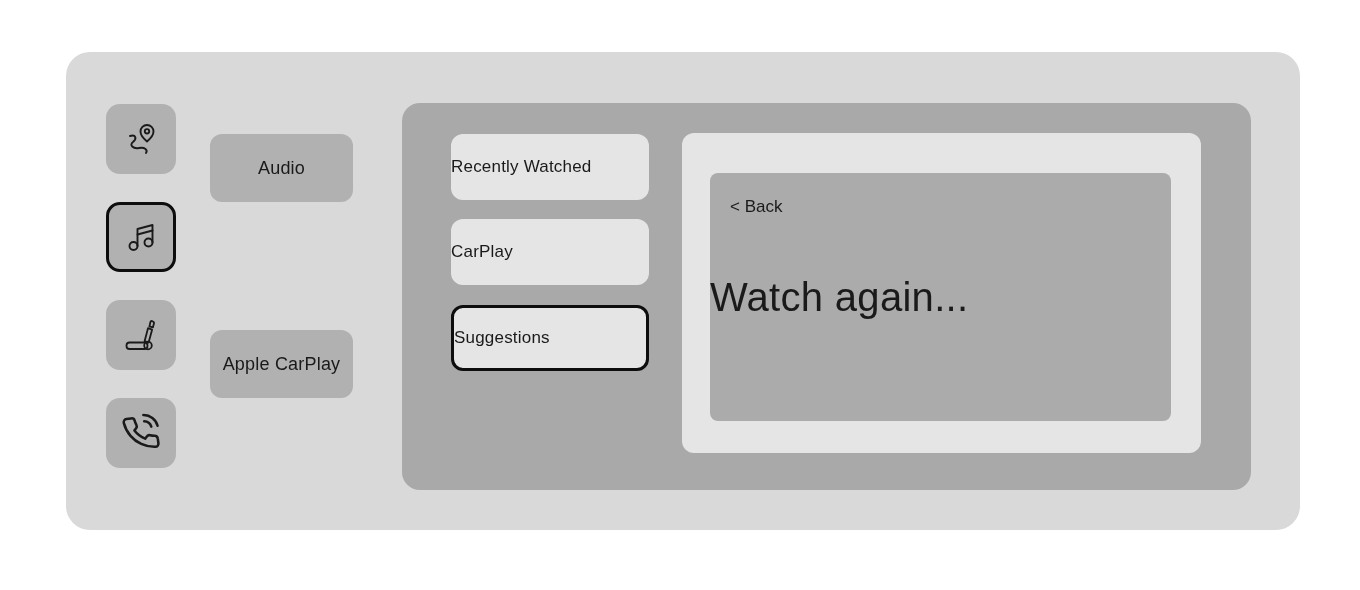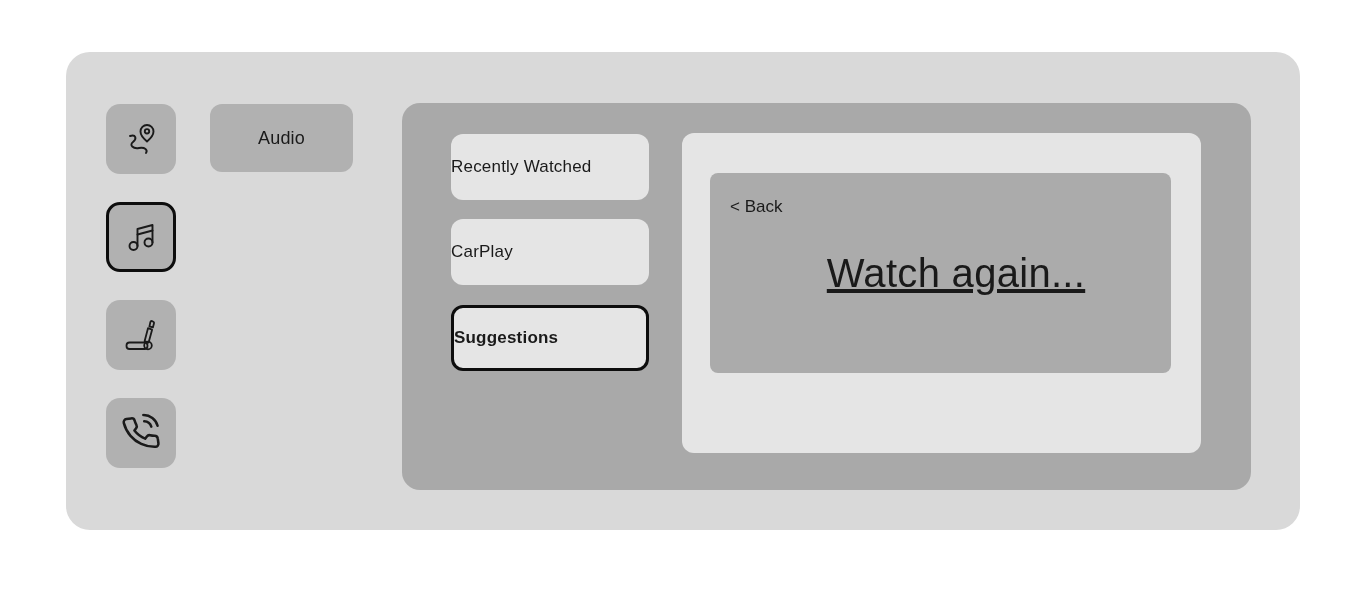--- a/index.html
+++ b/index.html
@@ -31,66 +31,66 @@
   .menu-btn {
     position: absolute;
     left: 144px;
     width: 143px; height: 68px;
     background: #b1b1b1;
     border-radius: 12px;
     display: flex; align-items: center; justify-content: center;
     font-size: 18px;
     letter-spacing: 0.2px;
     cursor: pointer;
+    margin-top: 30px;
   }
   .menu-btn.selected { border: 3px solid #0d0d0d; font-weight: bold; }
   .panel {
     position: absolute;
     left: 336px; top: 51px;
     width: 849px; height: 387px;
     background: #a9a9a9;
     border-radius: 18px;
   }
   .sub-btn {
     position: absolute;
     left: 49px;
     width: 198px; height: 66px;
     background: #e5e5e5;
     border-radius: 12px;
     display: flex; align-items: center; justify-content: flex-start;
     font-size: 17px;
     letter-spacing: 0.2px;
     cursor: pointer;
   }
-  .sub-btn.selected { border: 3px solid #0d0d0d; font-weight: bold; }
+  .sub-btn.selected { border: 3px solid #0d0d0d; font-weight: normal; }
   .content-panel {
     position: absolute;
     left: 280px; top: 30px;
     width: 519px; height: 320px;
     background: #e5e5e5;
     border-radius: 12px;
   }
   .content-inner {
     position: absolute;
     left: 28px; top: 40px;
-    width: 461px; height: 200px;
+    width: 461px; height: 248px;
     background: #ababab;
     border-radius: 8px;
-    display: flex; align-items: center; justify-content: center; padding-left: 31px;
+    display: flex; align-items: center; justify-content: flex-start;
   }
   .back-link {
     position: absolute;
     left: 20px; top: 24px;
     font-size: 17px;
     cursor: pointer;
   }
   .watch-title {
     font-size: 40px;
     letter-spacing: 0.3px;
-    text-decoration: underline;
   }
   svg { display: block; }
 </style>
 </head>
 <body>
 
 <div class="container">
 
   <div class="icon-btn" style="top:52px">
     <span>
@@ -130,20 +130,23 @@
         <path d="M15.05 5A5 5 0 0 1 19 8.95"></path>
         <path d="M15.05 1A9 9 0 0 1 23 8.94"></path>
         <path d="M22 16.92v3a2 2 0 0 1-2.18 2 19.79 19.79 0 0 1-8.63-3.07 19.5 19.5 0 0 1-6-6 19.79 19.79 0 0 1-3.07-8.67A2 2 0 0 1 4.11 2h3a2 2 0 0 1 2 1.72 12.84 12.84 0 0 0 .7 2.81 2 2 0 0 1-.45 2.11L8.09 9.91a16 16 0 0 0 6 6l1.27-1.27a2 2 0 0 1 2.11-.45 12.84 12.84 0 0 0 2.81.7A2 2 0 0 1 22 16.92z"></path>
       </svg>
     </span>
   </div>
 
   <div class="menu-btn" style="top:52px">
     <span>Audio</span>
   </div>
+  <div class="menu-btn" style="top:248px">
+    <span>Apple CarPlay</span>
+  </div>
 
   <div class="panel">
 
     <div class="sub-btn" style="top:31px">
       <span>Recently Watched</span>
     </div>
     <div class="sub-btn" style="top:116px">
       <span>CarPlay</span>
     </div>
     <div class="sub-btn selected" style="top:202px">

